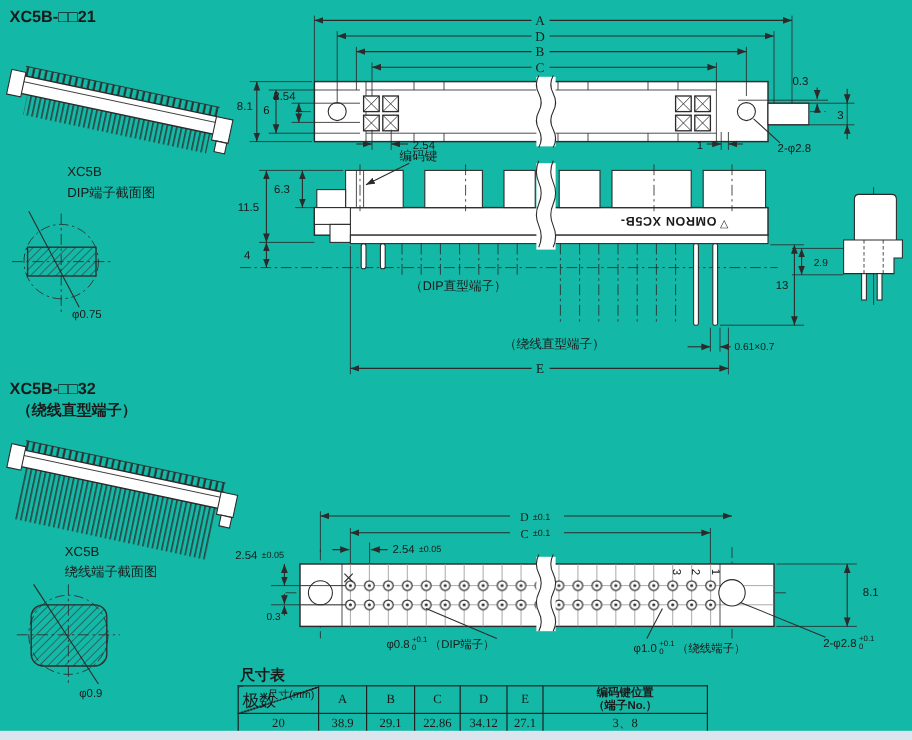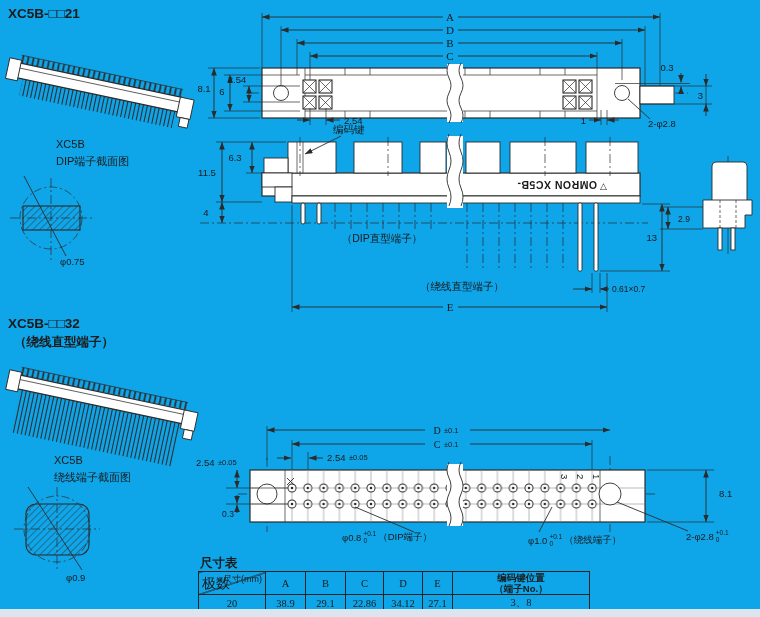--- a/index.html
+++ b/index.html
@@ -1,16 +1,16 @@
 <!DOCTYPE html>
 <html><head>
 <meta charset="utf-8">
 <style>
   html,body{margin:0;padding:0;background:#fff;}
-  #canvas{position:relative;width:760px;height:617px;background:#0ea5e9;overflow:hidden;
+  #canvas{position:relative;width:760px;height:617px;background:#14b8a6;overflow:hidden;
           font-family:"Liberation Sans",sans-serif;color:#1a1a1a;}
   .abs{position:absolute;}
   svg{position:absolute;overflow:visible;}
   svg text{font-family:"Liberation Sans",sans-serif;fill:#1a1a1a;font-size:9.5px;}
   svg text.ser{font-family:"Liberation Serif",serif;font-size:11px;}
   svg text.big{font-size:10.5px;}
   svg text.sm{font-size:8.5px;}
   svg text.tol{font-size:7.5px;}
   .dl{stroke:#2b2b2b;stroke-width:0.9;fill:none;}
   .ext{stroke:#2b2b2b;stroke-width:0.7;fill:none;}
@@ -396,21 +396,21 @@
       <line x1="647" y1="522" x2="714" y2="522" class="ext"></line>
       <line x1="706" y1="470" x2="706" y2="522" class="dl" marker-start="url(#ar)" marker-end="url(#ar)"></line>
       <text x="719" y="497">8.1</text>
 
       <line x1="355" y1="507" x2="414" y2="532" class="dl"></line>
       <line x1="552" y1="507" x2="539" y2="532" class="dl"></line>
       <line x1="617" y1="502" x2="688" y2="531" class="dl"></line>
     </g>
   </svg>
 
-  <div class="dimlabel" style="left:342px;top:531px;">
+  <div class="dimlabel" style="left:322px;top:531px;">
     <span>φ0.8</span>
     <span class="tolstack">
         <span>+0.1</span>
         <span>0</span>
       </span>
     <span>（DIP端子）</span>
   </div>
   <div class="dimlabel" style="left:528px;top:534px;">
     <span>φ1.0</span>
     <span class="tolstack">

